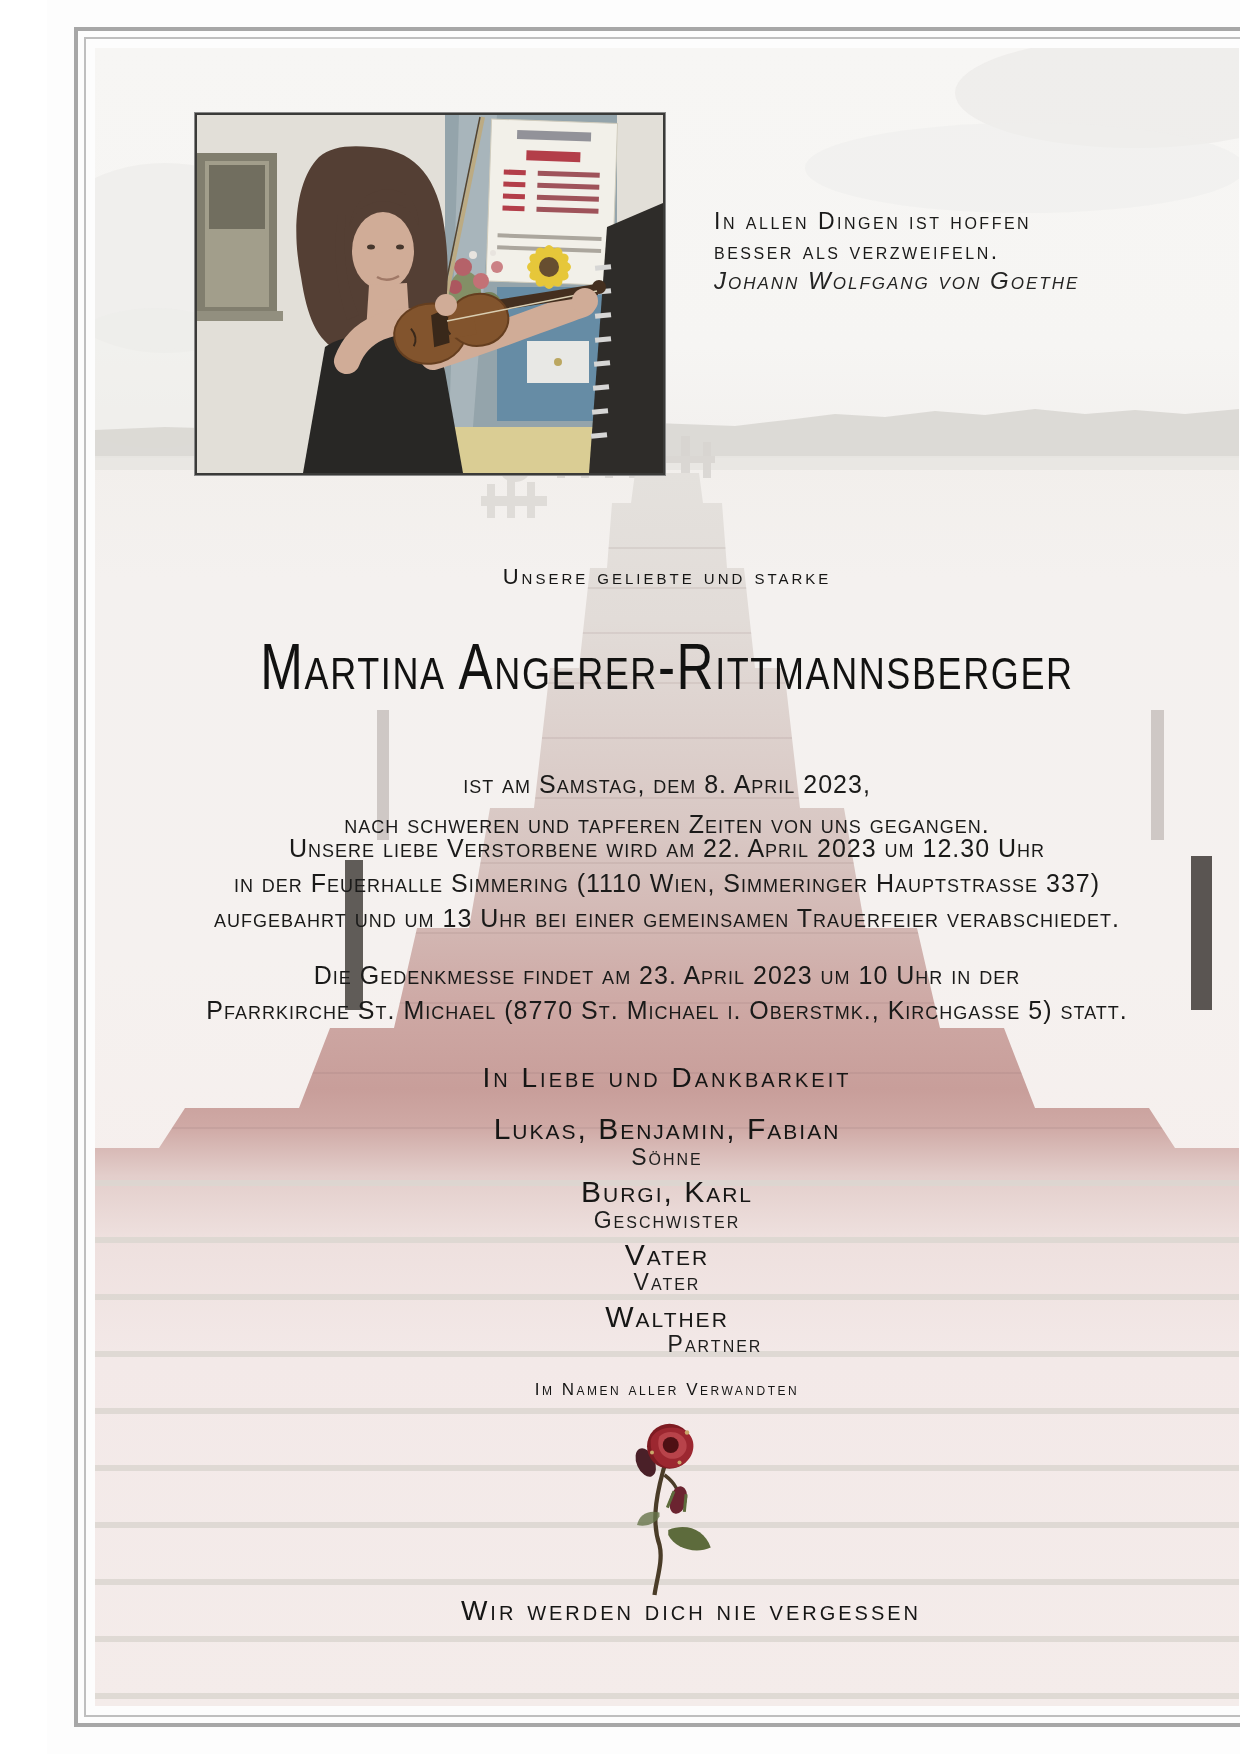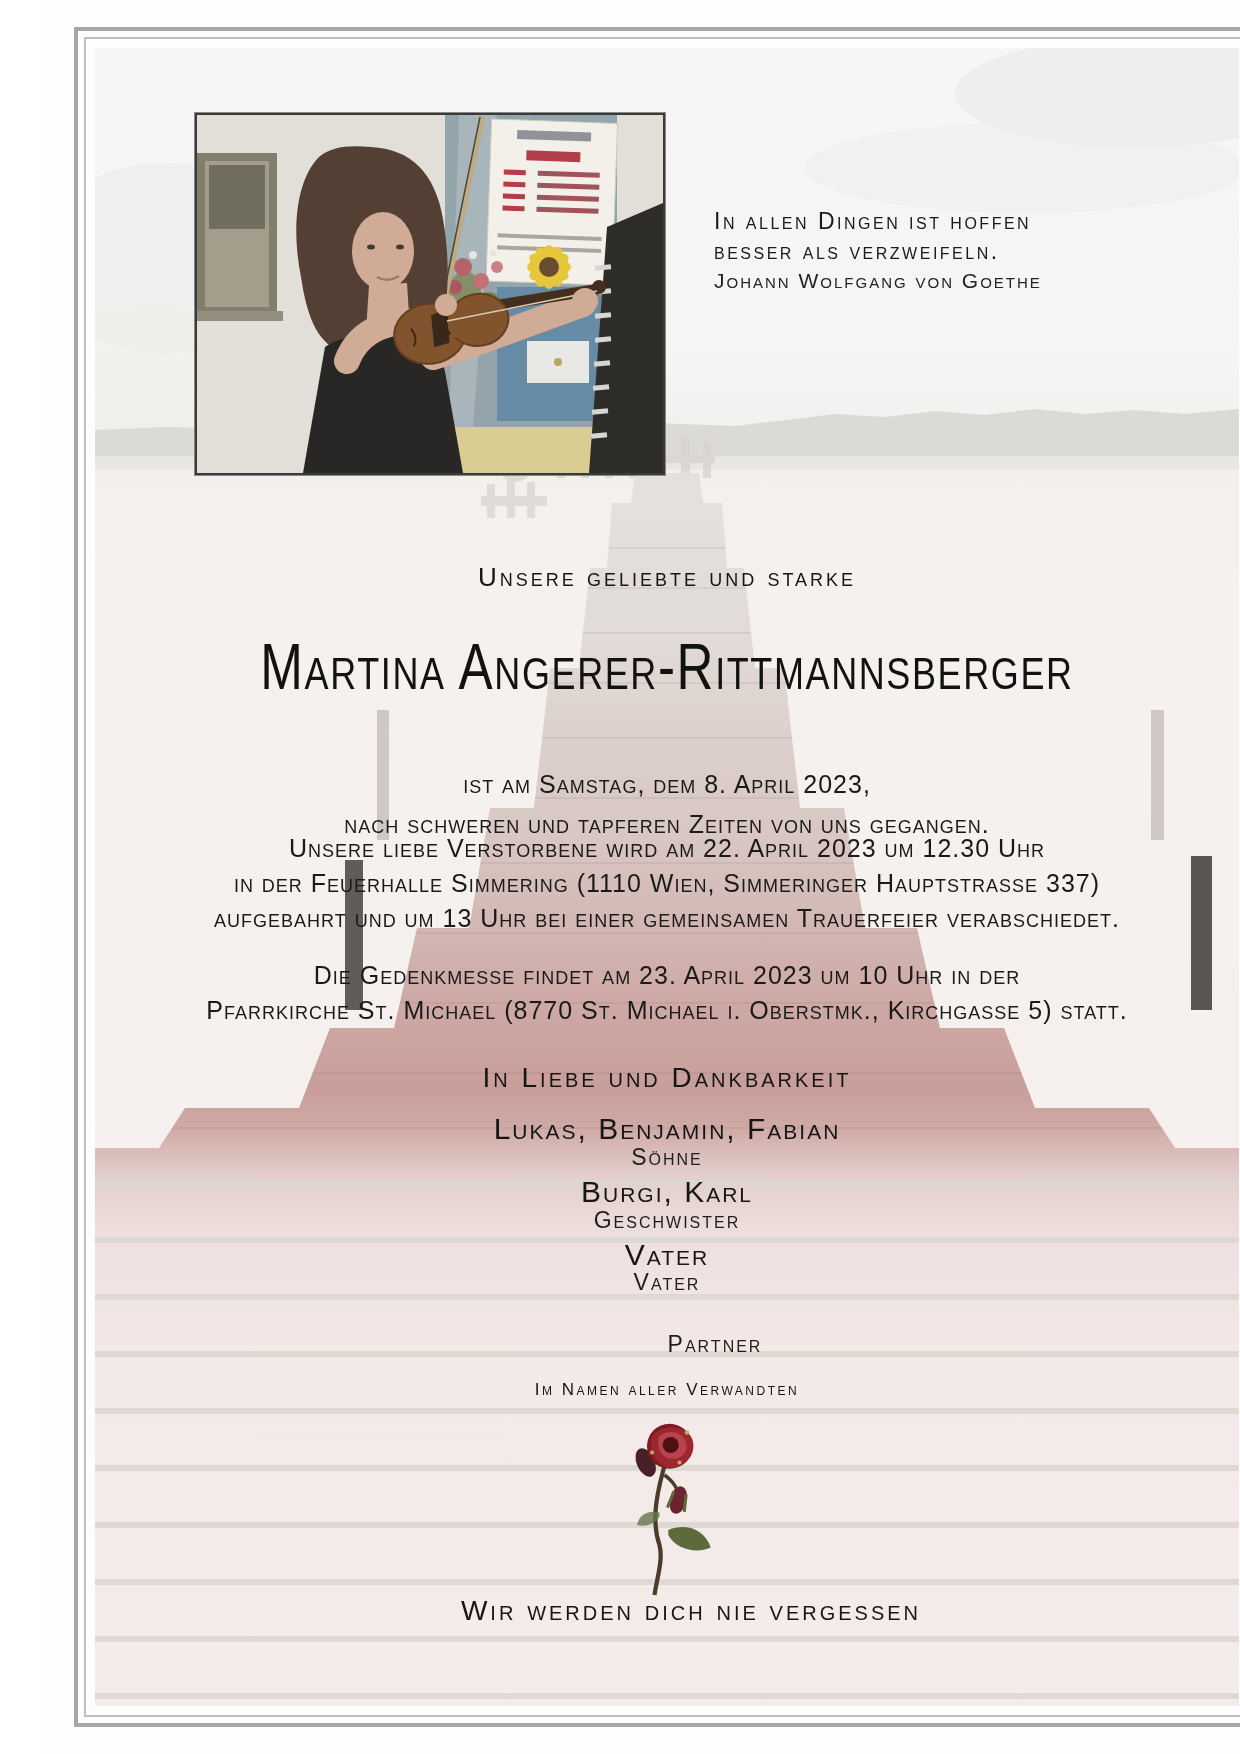--- a/index.html
+++ b/index.html
@@ -17,26 +17,26 @@
   }
   .bg-svg{position:absolute;left:0;top:0;}
   .photo{
     position:absolute;left:100px;top:65px;width:466px;height:358px;
     border:2px solid #3a3a38;background:#e2dfd8;box-shadow:0 0 0 1px #888;
   }
   .quote{
     position:absolute;left:619px;top:158px;width:470px;
     font-variant:small-caps;font-size:23px;line-height:30px;letter-spacing:2.5px;color:#1a1a19;
   }
-  .quote .attr{font-size:21px;letter-spacing:2px;color:#242423;}
+  .quote .attr{font-size:24px;letter-spacing:2px;color:#242423;font-style:italic;}
   .cline{
     position:absolute;left:0;width:100%;text-align:center;
     font-variant:small-caps;color:#161615;white-space:nowrap;
   }
-  .intro{top:512px;font-size:26px;letter-spacing:3px;line-height:34px;}
+  .intro{top:512px;font-size:22px;letter-spacing:3px;line-height:34px;}
   .name{
     top:582px;font-size:64px;letter-spacing:2px;line-height:74px;
     transform:scaleX(0.80);transform-origin:50% 50%;color:#121211;
   }
   .para{
     position:absolute;left:0;width:100%;text-align:center;
     font-variant:small-caps;font-size:25px;letter-spacing:1px;color:#1a1a19;
   }
   .p-death{top:716px;line-height:40px;}
   .p-laying{top:783px;line-height:35px;}
@@ -277,20 +277,21 @@
     </div>
 
     <div class="cline farewell">In Liebe und Dankbarkeit</div>
 
     <div class="cline m-names m0n">Lukas, Benjamin, Fabian</div>
     <div class="cline m-rel m0r">Söhne</div>
     <div class="cline m-names m1n">Burgi, Karl</div>
     <div class="cline m-rel m1r">Geschwister</div>
     <div class="cline m-names m2n">Vater</div>
     <div class="cline m-rel m2r">Vater</div>
+    <div class="cline m-names m3n">Walther</div>
     <div class="cline m-rel m3r">Partner</div>
 
     <div class="cline behalf">Im Namen aller Verwandten</div>
 
     <svg class="rose" viewBox="0 0 60 74">
       <path d="M30,15 C26,28 23.5,40 27,50 C28.5,56 26,63 25,70" stroke="#4a3c28" stroke-width="1.7" fill="none"></path>
       <path d="M29,22 C33,25 35.5,29 34.5,33" stroke="#4a3c28" stroke-width="1.4" fill="none"></path>
       <path d="M30.5,44 C38,41 45,44 47.5,51 C41,54 33,51 30.5,46 Z" fill="#5d6b3c"></path>
       <path d="M27,37 C22,36 19,38 18,42 C22,43 26,41 27,38.5 Z" fill="#66744a" opacity="0.8"></path>
       <g transform="rotate(14 34.5 32)">

